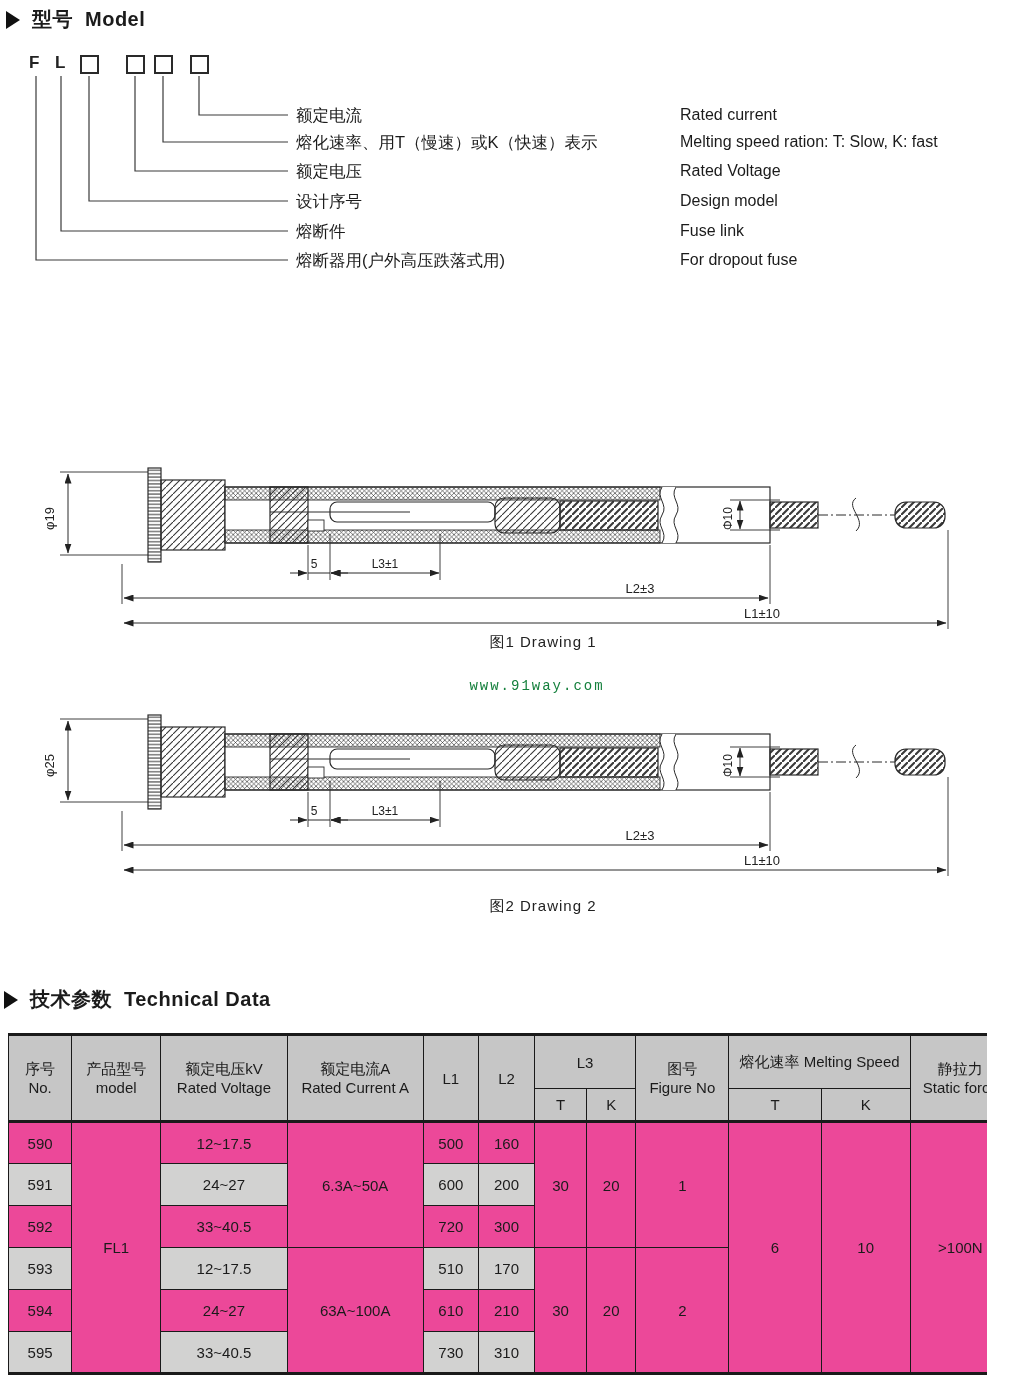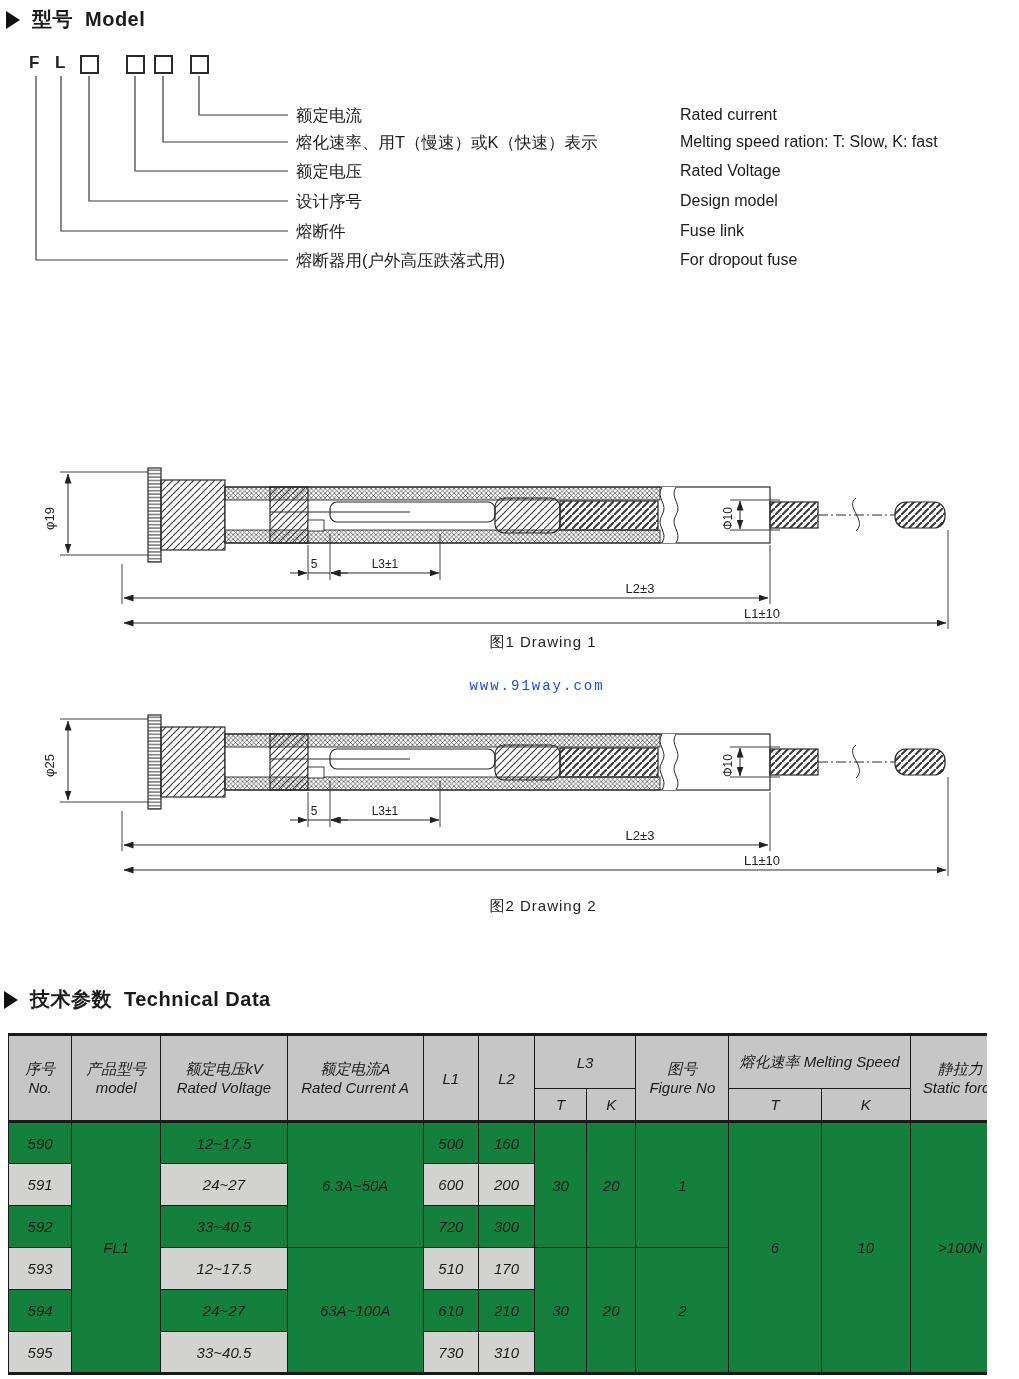--- a/index.html
+++ b/index.html
@@ -12,26 +12,26 @@
        border-top:9px solid transparent;border-bottom:9px solid transparent;}
   .sec-title .en{font-weight:600;}
   .code-letter{position:absolute;font-size:17px;font-weight:700;color:#222;}
   .code-box{position:absolute;width:15px;height:15px;border:2px solid #2a2a2a;background:#fff;}
   .mlabel{position:absolute;height:22px;line-height:22px;font-size:16px;white-space:nowrap;}
   .mlabel.zh{font-size:16.5px;}
   .caption{position:absolute;left:68px;width:950px;text-align:center;
            font-size:15px;color:#222;letter-spacing:1px;}
   .watermark{position:absolute;left:68px;width:938px;text-align:center;
              font-family:"Liberation Mono",monospace;font-size:14px;
-             color:#1d4ed8;letter-spacing:2px;}
+             color:#15803d;letter-spacing:2px;}
   table.tech{position:absolute;left:8px;top:1033px;width:1003px;
              border-collapse:collapse;table-layout:fixed;
-             border:1px solid #1a1a1a;border-top:3px solid #1a1a1a;border-bottom:3px solid #1a1a1a;font-style:italic;}
+             border:1px solid #1a1a1a;border-top:3px solid #1a1a1a;border-bottom:3px solid #1a1a1a;}
   table.tech th,table.tech td{border:1px solid #1a1a1a;text-align:center;vertical-align:middle;
-             font-size:15px;font-weight:400;padding:0;color:#1b1b1b;background:#15803d;}
+             font-size:15px;font-weight:400;padding:0;color:#1b1b1b;background:#ec4899;}
   table.tech thead th{background:#c6c6c6;}
   table.tech thead tr.h1{height:54px;}
   table.tech thead tr.h2{height:33px;}
   table.tech thead tr:last-child th, table.tech thead tr.h1 th[rowspan]{border-bottom:3px solid #1a1a1a;}
   table.tech tbody tr{height:42px;}
   table.tech td.sh{background:#d2d2d1;}
   .thline{display:block;line-height:1.3;}
   svg text{font-family:"Liberation Sans",sans-serif;fill:#222;}
 </style>
 </head>

